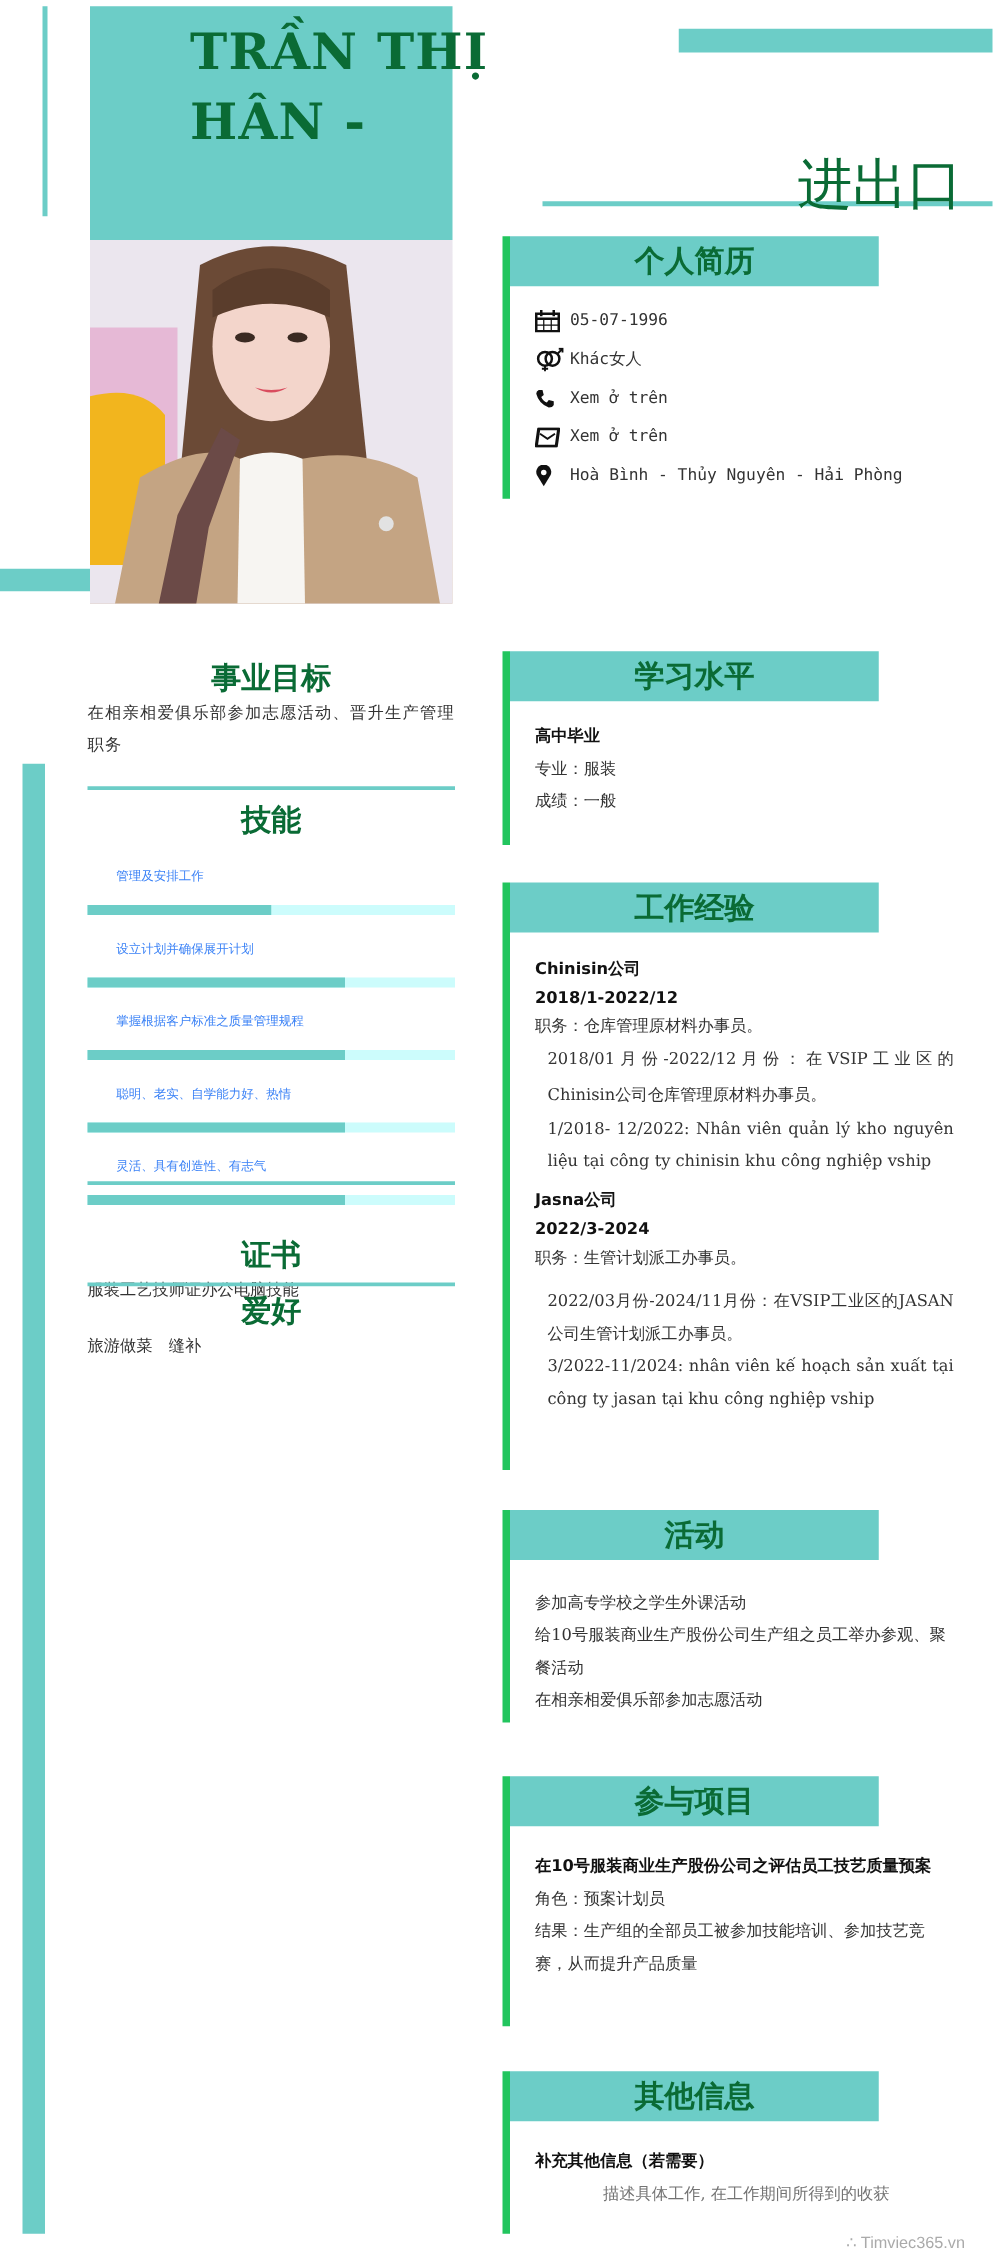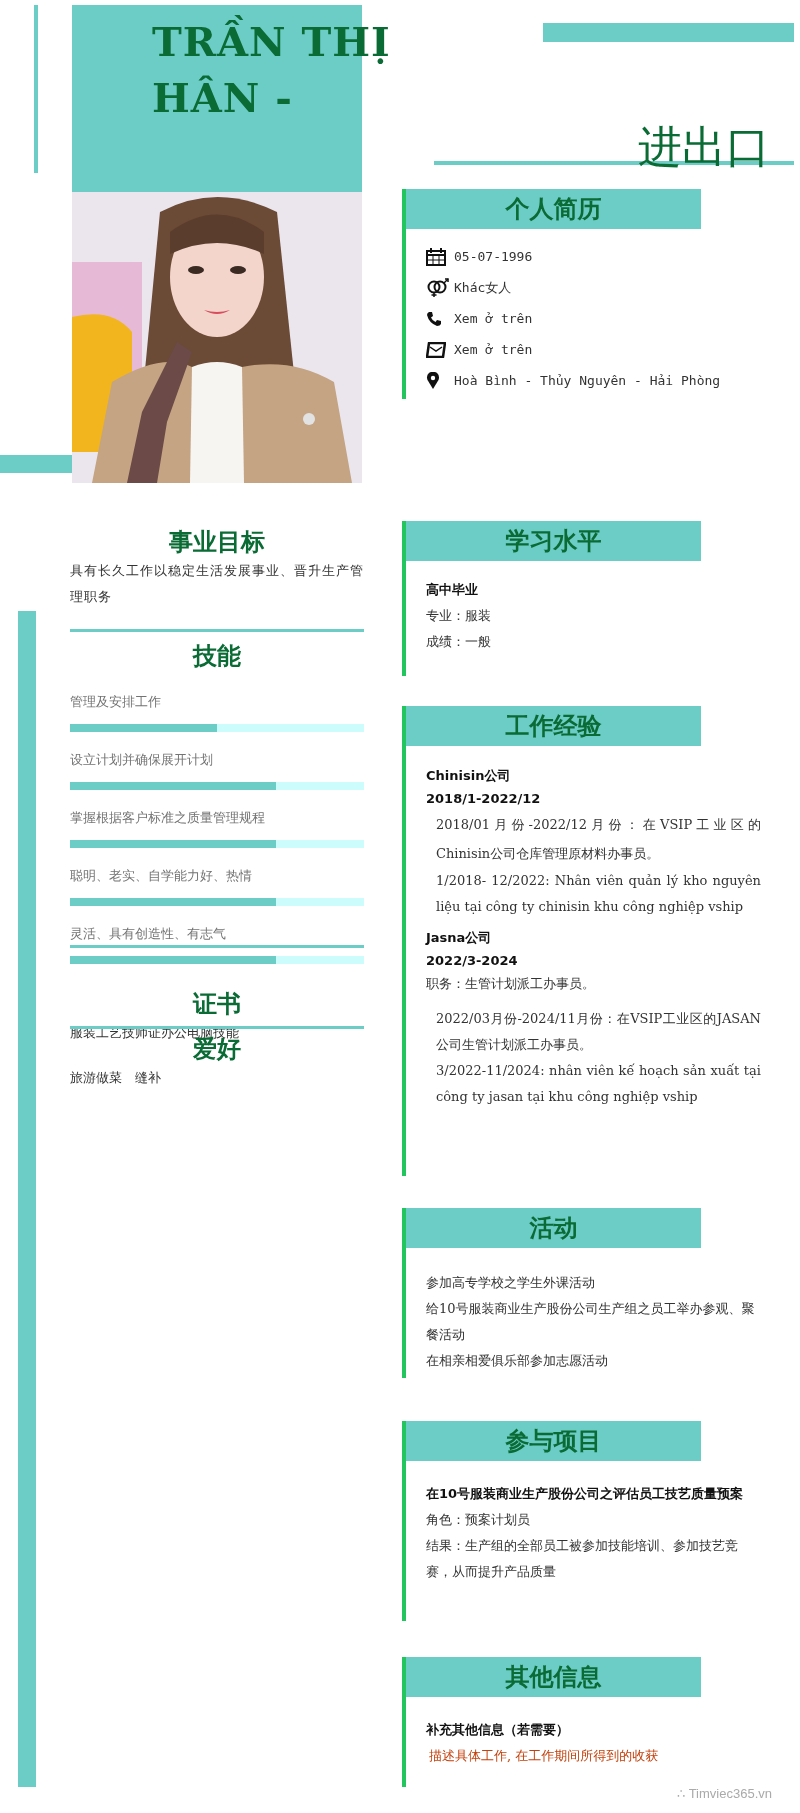--- a/index.html
+++ b/index.html
@@ -25,50 +25,50 @@
     position: absolute; right: 30px; top: 118px;
     font-size: 44px; color: #0a6b35; font-family: "DejaVu Serif", serif;
   }
 
   .photo {
     left: 72px; top: 192px; width: 290px; height: 291px; overflow: hidden;
     background: linear-gradient(180deg, #ece9ef 0%, #e6dde6 40%, #d9c8bf 100%);
   }
 
   
-  .sec { position: absolute; left: 402px; border-left: 4px solid #22c55e; }
+  .sec { position: absolute; left: 402px; border-left: 6px solid #22c55e; }
   .sec-head {
     position: absolute; left: 0; top: 0; width: 295px; height: 40px;
     background: #6ccdc7; color: #0a6b35; text-align: center;
     font-family: "DejaVu Sans", sans-serif; font-weight: bold; font-size: 24px; line-height: 40px;
   }
   .sec-body { position: absolute; left: 20px; top: 62px; width: 335px; font-size: 13px; line-height: 26px; color: #333; }
   .bold { font-family: "DejaVu Sans", sans-serif; font-weight: bold; color: #111; font-size: 13px; }
   .indent { padding-left: 10px; text-align: justify; }
 
   .info-row { display: flex; align-items: center; height: 31px; font-size: 13px; color: #333; font-family: "DejaVu Sans Mono", monospace; }
   .info-icon { width: 28px; display: flex; align-items: center; }
 
   
   .left-col { position: absolute; left: 70px; width: 294px; }
   .left-title {
     text-align: center; color: #0a6b35; font-family: "DejaVu Sans", sans-serif;
     font-weight: bold; font-size: 24px; line-height: 32px;
   }
   .left-text { font-size: 13px; line-height: 26px; color: #333; }
   .divider { height: 3px; background: #6ccdc7; }
-  .skill-label { font-size: 13px; color: #737373; height: 24px; line-height: 24px; }
+  .skill-label { font-size: 10px; color: #3b82f6; height: 24px; line-height: 24px; margin-left: 23px; }
   .skill-bar { height: 8px; background: #ccfcfc; position: relative; margin-top: 10px; margin-bottom: 16px; }
   .skill-fill { position: absolute; left: 0; top: 0; height: 8px; background: #6ccdc7; }
 
   .watermark {
     position: absolute; right: 28px; top: 1786px; font-family: Liberation Sans, sans-serif;
     color: #aaa; font-size: 13px;
   }
-  .placeholder { color: #c2410c; }
+  .placeholder { color: #737373; text-align: center; }
 </style>
 </head>
 <body>
 
 <div class="abs teal bar-top-left-vert"></div>
 <div class="abs teal name-block"></div>
 <div class="abs teal bar-top-right"></div>
 <div class="abs teal bar-under-title"></div>
 <div class="abs teal bar-left-horiz"></div>
 <div class="abs teal bar-left-vert"></div>
@@ -150,21 +150,21 @@
             <circle cx="7" cy="6" r="2.2" fill="#fff"></circle>
           </svg>
       </span>
       <span>Hoà Bình - Thủy Nguyên - Hải Phòng</span>
     </div>
   </div>
 </div>
 
 <div class="left-col" style="top:526px;">
   <div class="left-title">事业目标</div>
-  <div class="left-text" style="letter-spacing:1px;">具有长久工作以稳定生活发展事业、晋升生产管理职务</div>
+  <div class="left-text" style="letter-spacing:1px;">在相亲相爱俱乐部参加志愿活动、晋升生产管理职务</div>
 </div>
 <div class="left-col divider" style="top:629px;"></div>
 
 <div class="left-col" style="top:640px;">
   <div class="left-title">技能</div>
   <div style="margin-top:18px;">
     <div>
       <div class="skill-label">管理及安排工作</div>
       <div class="skill-bar">
           <div class="skill-fill" style="width:50%;"></div>
@@ -217,20 +217,21 @@
     <div>成绩：一般</div>
   </div>
 </div>
 
 <div class="sec" style="top:706px; height:470px;">
   <div class="sec-head">工作经验</div>
   <div class="sec-body" style="top:58px; line-height:23px;">
     <div>
       <div class="bold">Chinisin公司</div>
       <div class="bold">2018/1-2022/12</div>
+      <div>职务：仓库管理原材料办事员。</div>
       <div class="indent" style="line-height:29px;">2018/01 月 份 -2022/12 月 份 ： 在 VSIP 工 业 区 的 Chinisin公司仓库管理原材料办事员。</div>
       <div class="indent" style="line-height:26px;">1/2018- 12/2022: Nhân viên quản lý kho nguyên liệu tại công ty chinisin khu công nghiệp vship</div>
     </div>
     <div style="margin-top:6px;">
       <div class="bold">Jasna公司</div>
       <div class="bold">2022/3-2024</div>
       <div>职务：生管计划派工办事员。</div>
       <div class="indent" style="line-height:26px;margin-top:11px;">2022/03月份-2024/11月份：在VSIP工业区的JASAN公司生管计划派工办事员。</div>
       <div class="indent" style="line-height:26px;">3/2022-11/2024: nhân viên kế hoạch sản xuất tại công ty jasan tại khu công nghiệp vship</div>
     </div>

